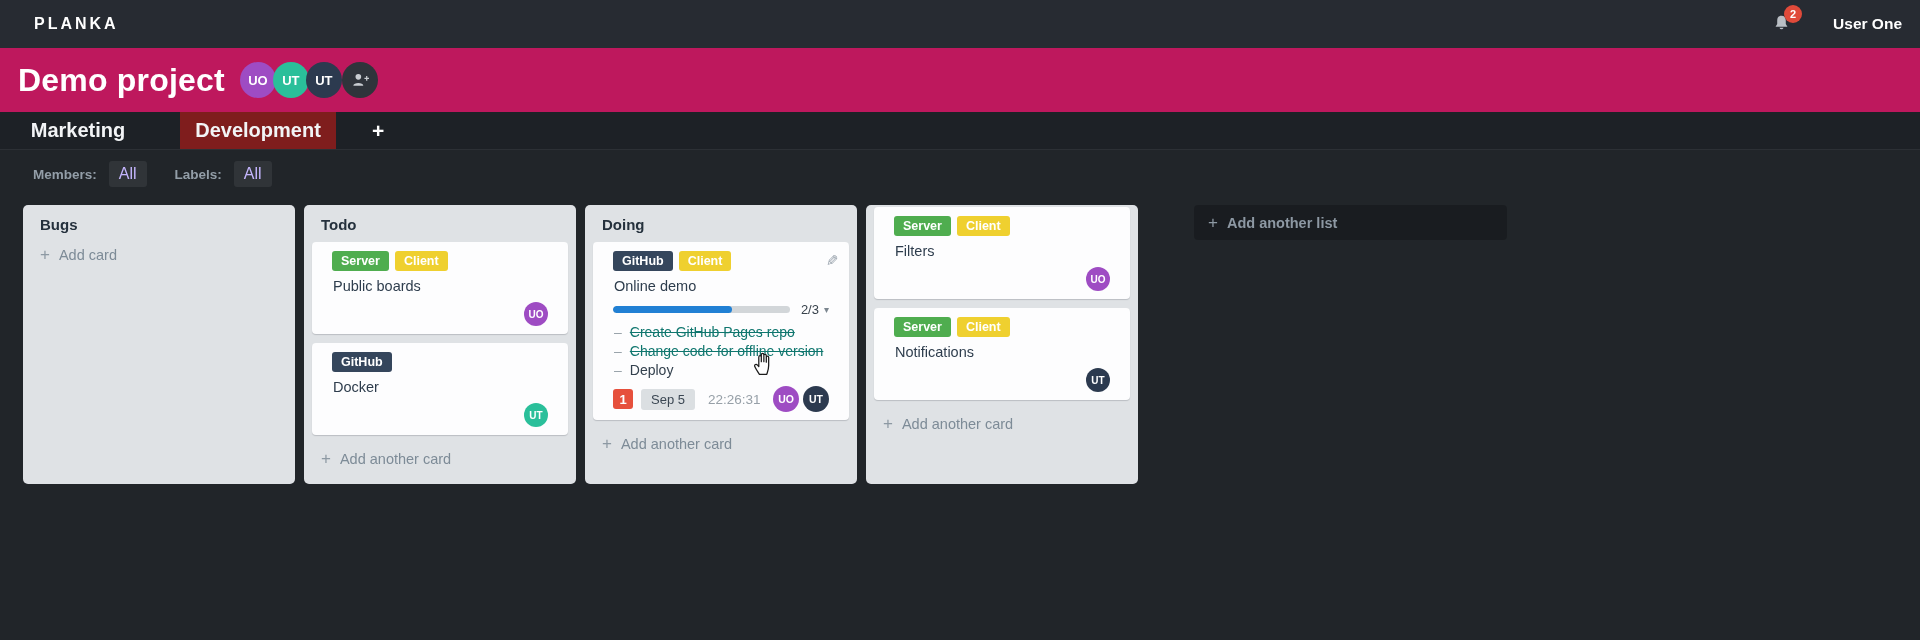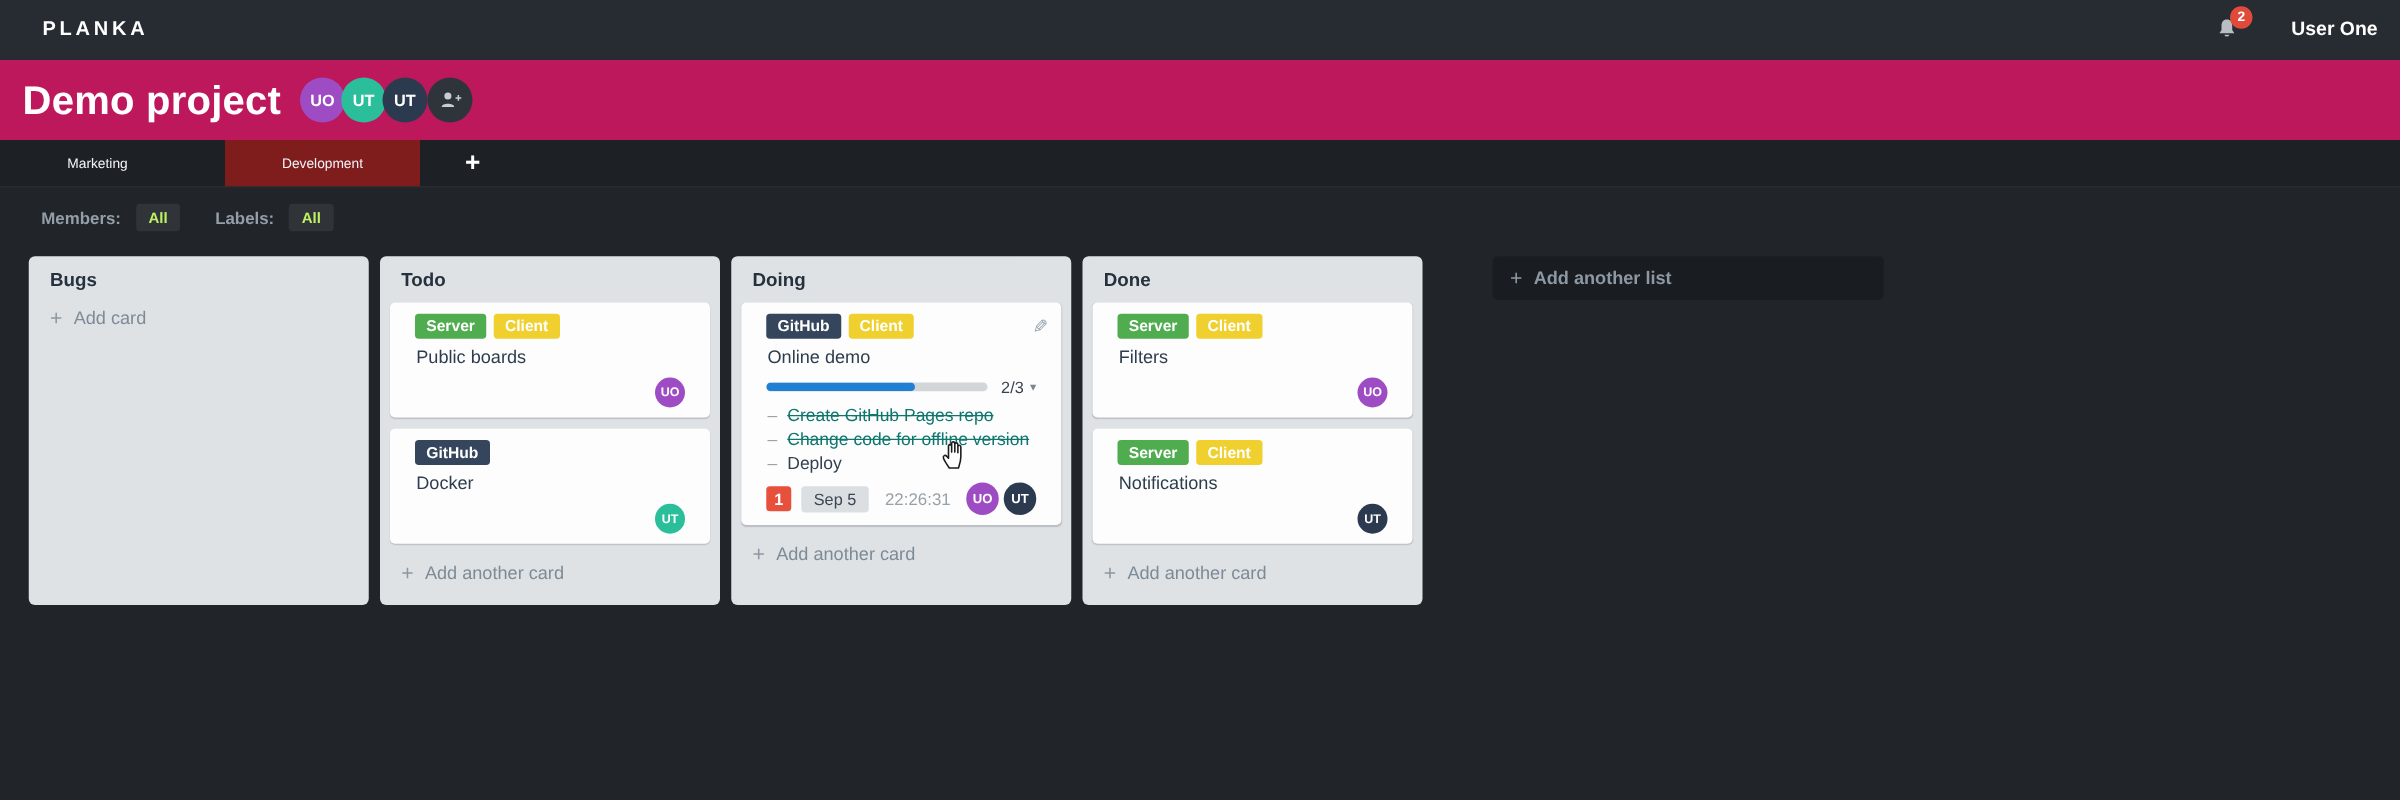--- a/index.html
+++ b/index.html
@@ -26,30 +26,30 @@
             align-items:center; justify-content:center; flex:0 0 auto; }
   .avatar.lg { width:36px; height:36px; font-size:13px; margin-left:-3px; cursor:pointer; }
   .add-member-btn { width:36px; height:36px; border-radius:50%; background:#2f343b;
                     margin-left:0px; display:flex; align-items:center; justify-content:center;
                     cursor:pointer; }
 
   
   .tabs-bar { height:38px; background:#1d2126; display:flex; align-items:stretch;
               border-bottom:1px solid rgba(255,255,255,0.07); }
   .tab { width:156px; display:flex; align-items:center; justify-content:center;
-         color:#f2f4f6; font-size:11px; font-weight:normal; cursor:pointer; margin-right:24px; }
+         color:#f2f4f6; font-size:20px; font-weight:bold; cursor:pointer; margin-right:24px; }
   .tab.active { background:#7f1d1d; }
   .tab-add { display:flex; align-items:center; color:#fff; font-size:21px;
              font-weight:bold; padding:0 12px; cursor:pointer; }
 
   
   .filters-bar { height:42px; display:flex; align-items:center; padding:6px 16px 0 33px; }
   .filter-label { color:#939ea8; font-size:13.5px; font-weight:bold; margin-right:12px; }
-  .filter-chip { background:rgba(255,255,255,0.07); color:#bef264; font-size:12px;
-                 font-weight:bold; padding:4px 10px; border-radius:3px; margin-right:28px;
+  .filter-chip { background:rgba(255,255,255,0.07); color:#c4b5fd; font-size:16px;
+                 font-weight:normal; padding:4px 10px; border-radius:3px; margin-right:28px;
                  cursor:pointer; }
 
   
   .board { display:flex; align-items:flex-start; padding:13px 0 0 23px;gap:47px; }
   .list { width:272px; background:#dfe2e5; border-radius:5px; margin-right:9px;
           padding-bottom:2px; }
   .list-header { padding:11px 17px 7px; color:#25313d; font-size:15px; font-weight:bold;
                  cursor:pointer; }
   .card { position:relative; background:#fdfdfe; border-radius:4px; margin:2px 8px 9px;
           padding:9px 20px 8px; box-shadow:0 1px 1px rgba(20,30,40,0.18); cursor:pointer; }
@@ -222,21 +222,20 @@
               <span class="avatar md" style="background: rgb(44, 58, 79);">UT</span>
             </div>
           </div>
         </div>
     <div class="list-footer">
       <span class="plus-icon">+</span>
       <span class="footer-label">Add another card</span>
     </div>
   </div>
       <div class="list">
-    <div class="list-header">Done</div>
     <div class="list-cards">
           <div class="card">
     <div class="card-labels">
               <span class="card-label" style="background: rgb(79, 173, 79);">Server</span>
               <span class="card-label" style="background: rgb(239, 208, 47);">Client</span>
             </div>
     <div class="card-title">Filters</div>
   <div class="card-members">
               <span class="avatar sm" style="background: rgb(158, 76, 195);">UO</span>
             </div>

